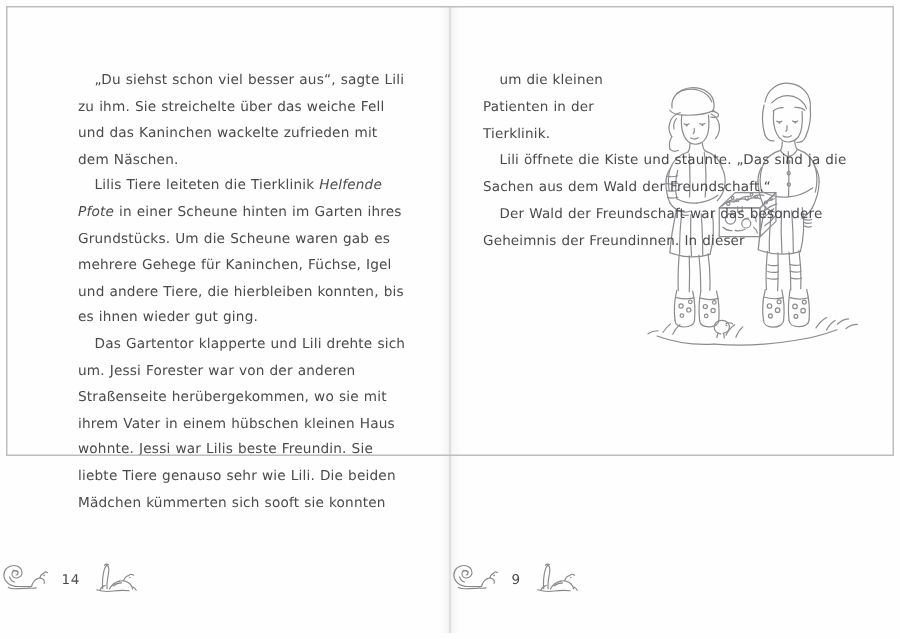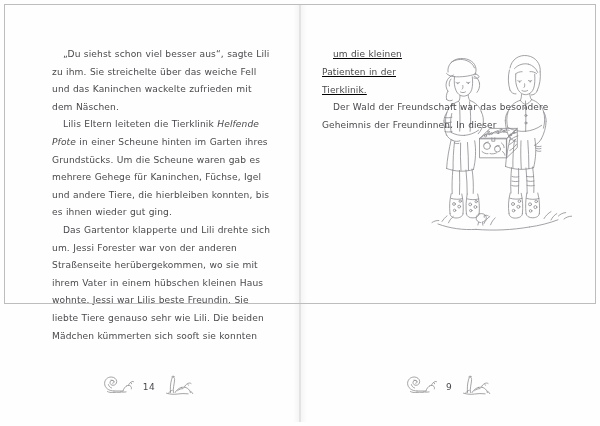--- a/index.html
+++ b/index.html
@@ -57,21 +57,21 @@
         rgba(0,0,0,0.16) 50%,
         rgba(0,0,0,0.035) 58%,
         rgba(0,0,0,0.00) 100%);
     pointer-events: none;
   }
 
   .col {
     position: relative;
     z-index: 2;
   }
-  .col-narrow { width: 112px; text-decoration: underline; }
+  .col-narrow { width: 112px; }
 
   p.para {
     margin: 0;
     font-family: "DejaVu Sans", sans-serif;
     font-size: 9.1px;
     line-height: 17.6px;
     color: #4a4a4e;
     text-indent: 11px;
     letter-spacing: 0.12px;
     word-spacing: 0.3px;
@@ -86,21 +86,20 @@
 
   
   .folio {
     position: absolute;
     left: 0;
     right: 0;
     bottom: 22px;
     height: 34px;
     display: flex;
     align-items: center;
-    justify-content: center;
     gap: 7px;
     z-index: 3;
   }
   .folio-num {
     font-family: "DejaVu Sans", sans-serif;
     font-size: 9px;
     color: #4a4a4e;
     letter-spacing: 0.4px;
   }
   .orn { display: block; opacity: 0.82; }
@@ -120,21 +119,21 @@
 </head>
 <body>
 
 <div class="book">
 
   <div class="page page-left">
 
     <div class="col">
       <p class="para">„Du siehst schon viel besser aus“, sagte Lili zu ihm. Sie streichelte über das weiche Fell und das Kaninchen wackelte zufrieden mit dem Näschen.</p>
 
-      <p class="para"><span>Lilis Eltern leiteten die Tierklinik </span><em class="title-italic">Helfende Pfote</em><span> in einer Scheune hinten im Garten ihres Grundstücks. Um die Scheune waren gab es mehrere Gehege für Kaninchen, Füchse, Igel und andere Tiere, die hierbleiben konnten, bis es ihnen wieder gut ging.</span></p>
+      <p class="para"><span>Lilis Tiere leiteten die Tierklinik </span><em class="title-italic">Helfende Pfote</em><span> in einer Scheune hinten im Garten ihres Grundstücks. Um die Scheune waren gab es mehrere Gehege für Kaninchen, Füchse, Igel und andere Tiere, die hierbleiben konnten, bis es ihnen wieder gut ging.</span></p>
 
       <p class="para">Das Gartentor klapperte und Lili drehte sich um. Jessi Forester war von der anderen Straßenseite herübergekommen, wo sie mit ihrem Vater in einem hübschen kleinen Haus wohnte. Jessi war Lilis beste Freundin. Sie liebte Tiere genauso sehr wie Lili. Die beiden Mädchen kümmerten sich sooft sie konnten</p>
     </div>
 
     <div class="folio">
       <span class="orn">
         <svg width="34" height="26" viewBox="0 0 34 26" aria-hidden="true">
           <g fill="none" stroke="#6e6e72" stroke-width="0.75" stroke-linecap="round">
             <path d="M12 19c-5.4 0-9.4-3.3-9.4-7.6C2.6 7.6 5.6 5 9.2 5c3.1 0 5.5 2.1 5.5 4.6 0 2.1-1.7 3.7-3.7 3.7-1.7 0-3-1.2-3-2.7 0-1.2 1-2.2 2.2-2.2 1 0 1.8.7 1.8 1.6 0 .7-.6 1.3-1.3 1.3"></path>
             <path d="M12 19h9"></path>
@@ -393,20 +392,21 @@
           <path d="M64.5 184.6l.4 2.6"></path>
         </g>
       </svg>
     </div>
 
     <div class="col col-narrow">
       <p class="para">um die kleinen Patienten in der Tierklinik.</p>
     </div>
 
     <div class="col" style="width:256px;">
+      <p class="para">Lili öffnete die Kiste und staunte. „Das sind ja die Sachen aus dem Wald der Freundschaft.“</p>
       <p class="para">Der Wald der Freundschaft war das besondere Geheimnis der Freundinnen. In dieser</p>
     </div>
 
     <div class="folio">
       <span class="orn">
         <svg width="34" height="26" viewBox="0 0 34 26" aria-hidden="true">
           <g fill="none" stroke="#6e6e72" stroke-width="0.75" stroke-linecap="round">
             <path d="M12 19c-5.4 0-9.4-3.3-9.4-7.6C2.6 7.6 5.6 5 9.2 5c3.1 0 5.5 2.1 5.5 4.6 0 2.1-1.7 3.7-3.7 3.7-1.7 0-3-1.2-3-2.7 0-1.2 1-2.2 2.2-2.2 1 0 1.8.7 1.8 1.6 0 .7-.6 1.3-1.3 1.3"></path>
             <path d="M12 19h9"></path>
             <path d="M21 19c.6-2.4 2-4.3 3.8-5.2"></path>

